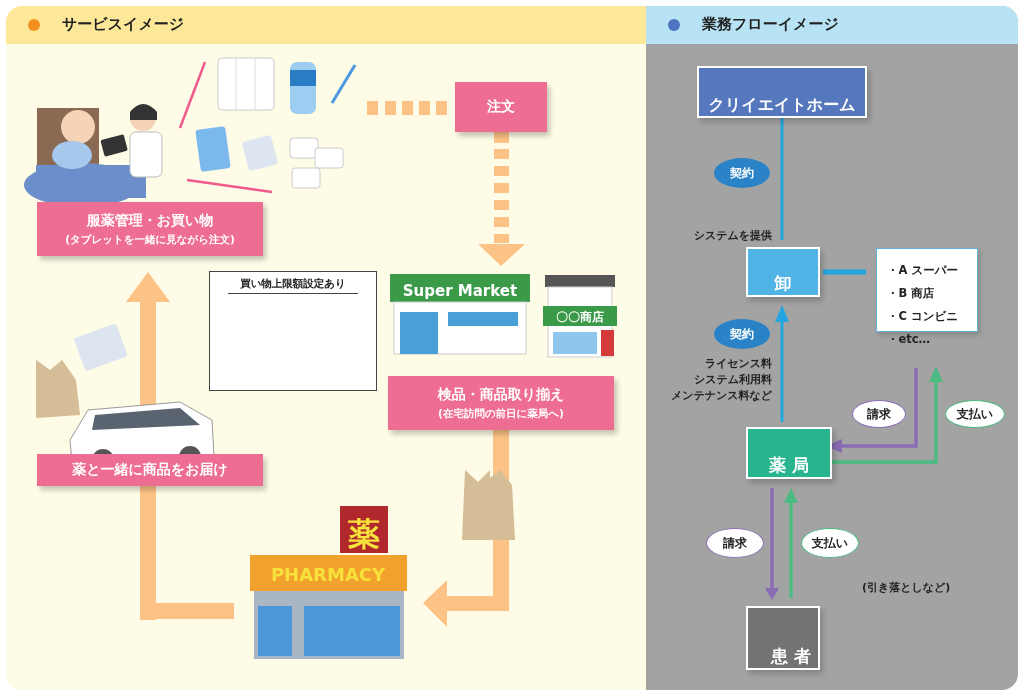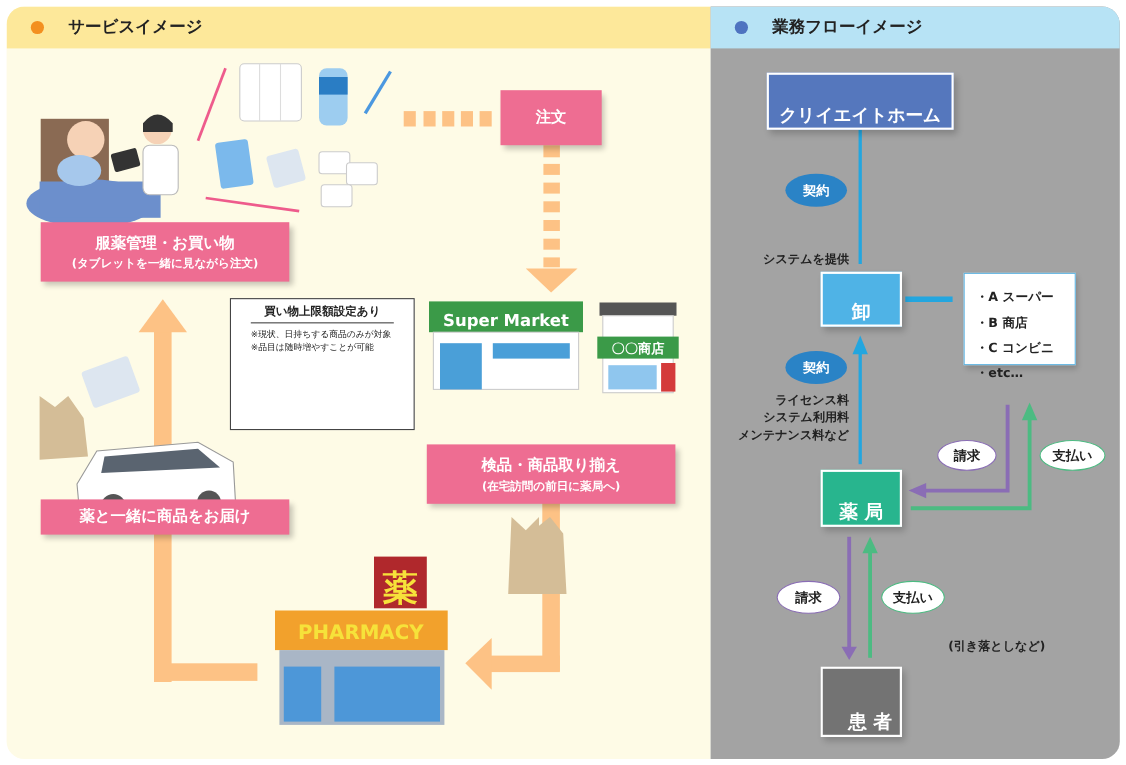--- a/index.html
+++ b/index.html
@@ -174,34 +174,30 @@
   </g>
 </svg>
 
 <div class="pink" style="left:37px; top:202px; width:226px; height:54px;">
   <span class="l1">服薬管理・お買い物</span>
   <span class="l2">(タブレットを一緒に見ながら注文)</span>
 </div>
 <div class="pink" style="left:455px; top:82px; width:92px; height:50px;">
   <span class="l1">注文</span>
 </div>
-<div class="pink" style="left:388px; top:376px; width:226px; height:54px;margin-top:28px;">
+<div class="pink" style="left:388px; top:376px; width:226px; height:54px;">
   <span class="l1">検品・商品取り揃え</span>
   <span class="l2">(在宅訪問の前日に薬局へ)</span>
 </div>
 <div class="pink" style="left:37px; top:454px; width:226px; height:32px;">
   <span class="l1">薬と一緒に商品をお届け</span>
 </div>
 
 <div class="abs note">
   <div class="ttl">買い物上限額設定あり</div>
-  <div class="small">
-    <div>※現状、日持ちする商品のみが対象</div>
-    <div>※品目は随時増やすことが可能</div>
-  </div>
 </div>
 
 <div class="fbox" style="left:697px; top:66px; width:170px; height:52px; background:#5577bd; font-size:16px;">
   <span>クリイエイトホーム</span>
 </div>
 <div class="pill" style="left:714px; top:158px; width:56px; height:30px; background:#2a83c6; color:#fff;">
   <span>契約</span>
 </div>
 <div class="plain" style="left:660px; top:196px; width:112px;margin-top:32px;">
   <span>システムを提供</span>
@@ -222,21 +218,21 @@
   <div>ライセンス料</div>
   <div>システム利用料</div>
   <div>メンテナンス料など</div>
 </div>
 <div class="pill" style="left:852px; top:400px; width:54px; height:28px; background:#fff; border:1.5px solid #8a6db5; color:#222;">
   <span>請求</span>
 </div>
 <div class="pill" style="left:945px; top:400px; width:60px; height:28px; background:#fff; border:1.5px solid #4cbb82; color:#222;">
   <span>支払い</span>
 </div>
-<div class="fbox" style="left:746px; top:427px; width:74px; height:52px; background:#28b58e; font-size:17px;">
+<div class="fbox" style="left:746px; top:427px; width:86px; height:52px; background:#28b58e; font-size:17px;">
   <span>薬 局</span>
 </div>
 <div class="pill" style="left:706px; top:528px; width:58px; height:30px; background:#fff; border:1.5px solid #8a6db5; color:#222;">
   <span>請求</span>
 </div>
 <div class="pill" style="left:801px; top:528px; width:58px; height:30px; background:#fff; border:1.5px solid #4cbb82; color:#222;">
   <span>支払い</span>
 </div>
 <div class="abs" style="left:862px; top:536px; font-size:11px; font-weight:bold; color:#222;margin-top:44px;">
   <span>(引き落としなど)</span>

